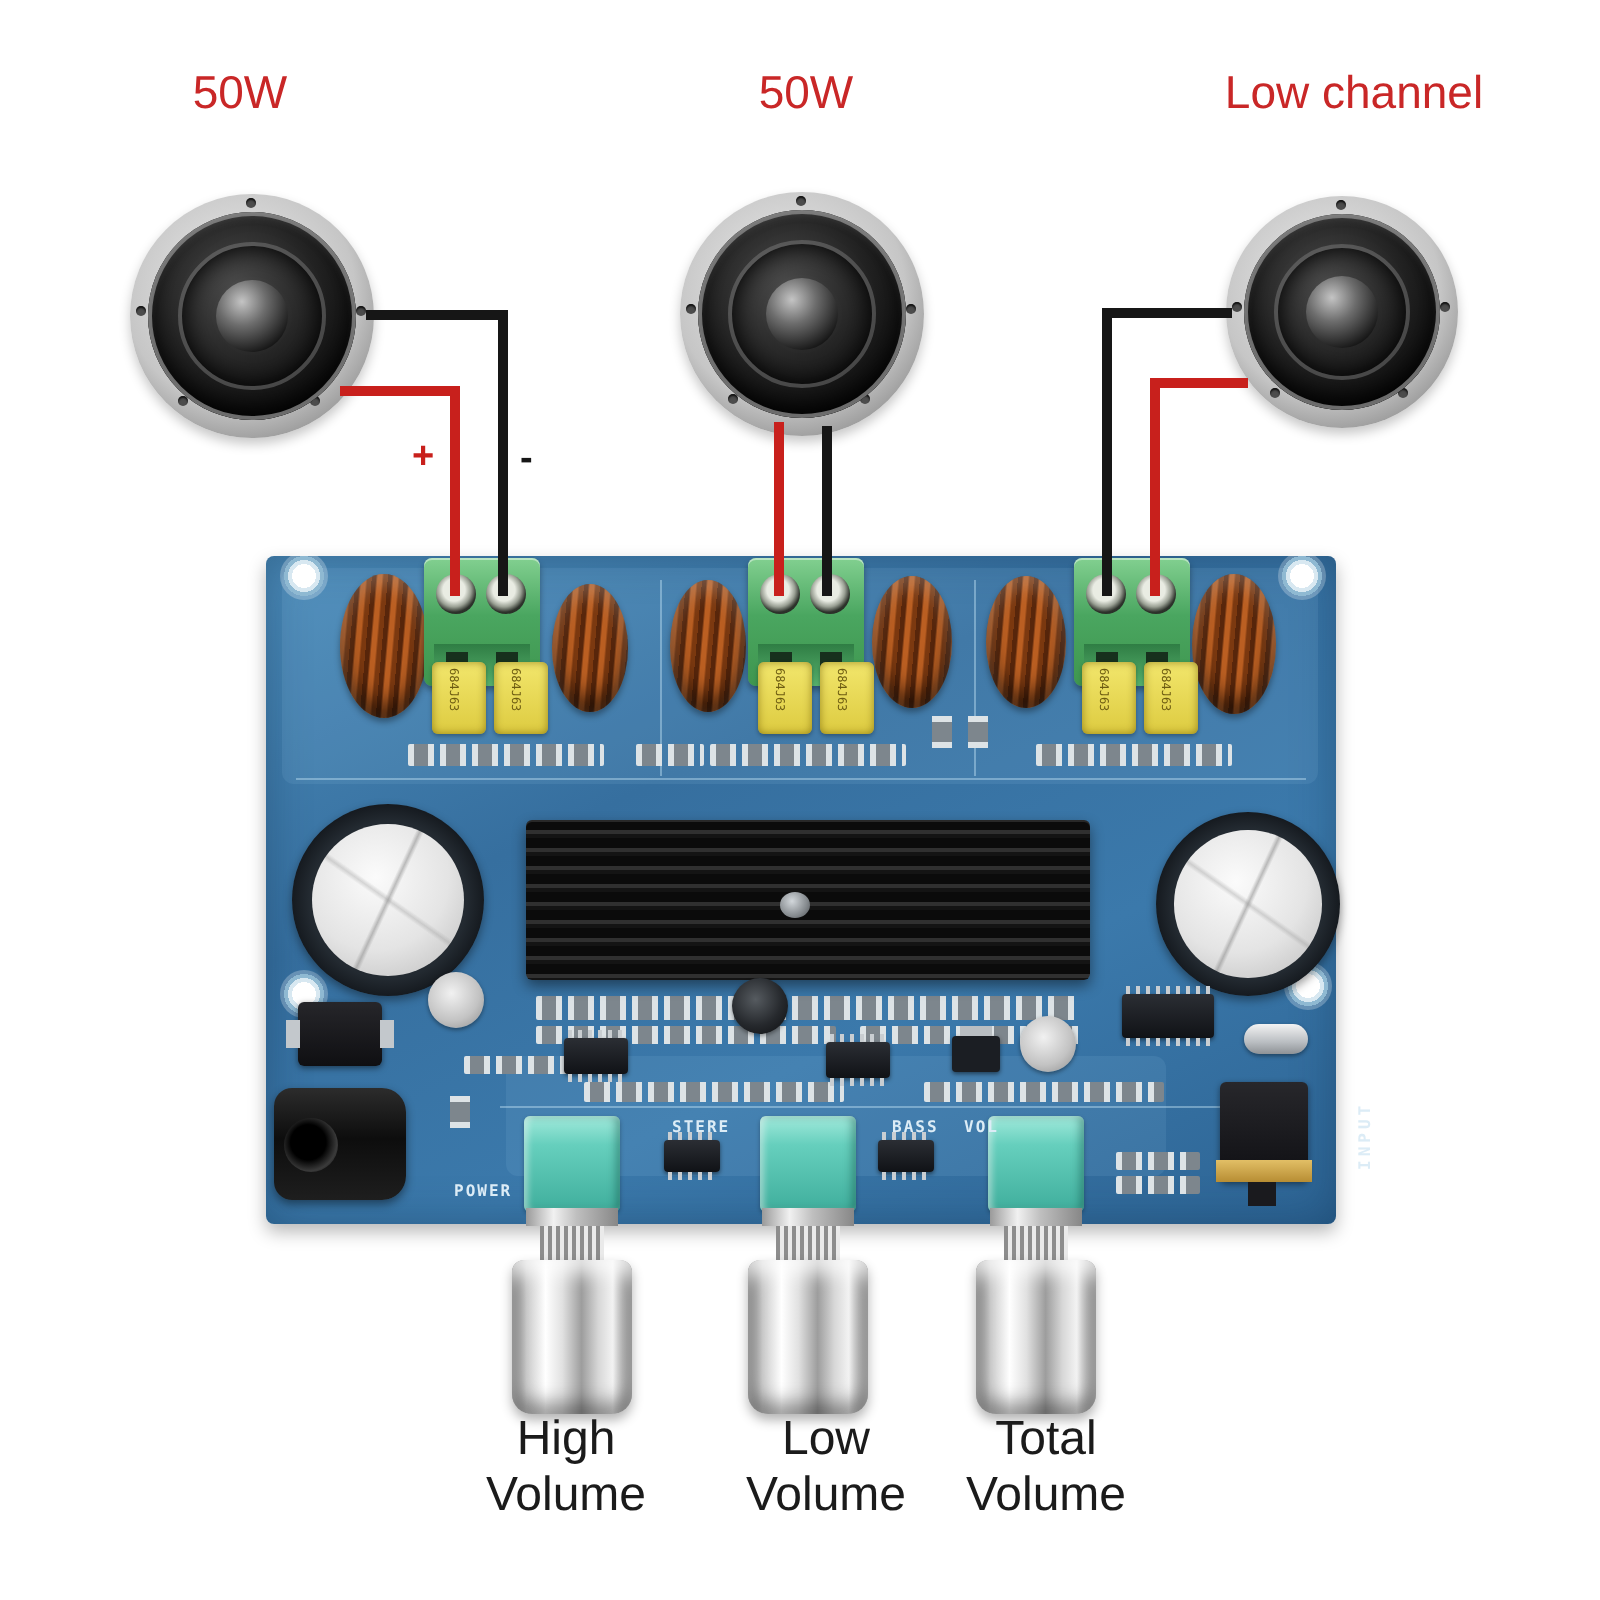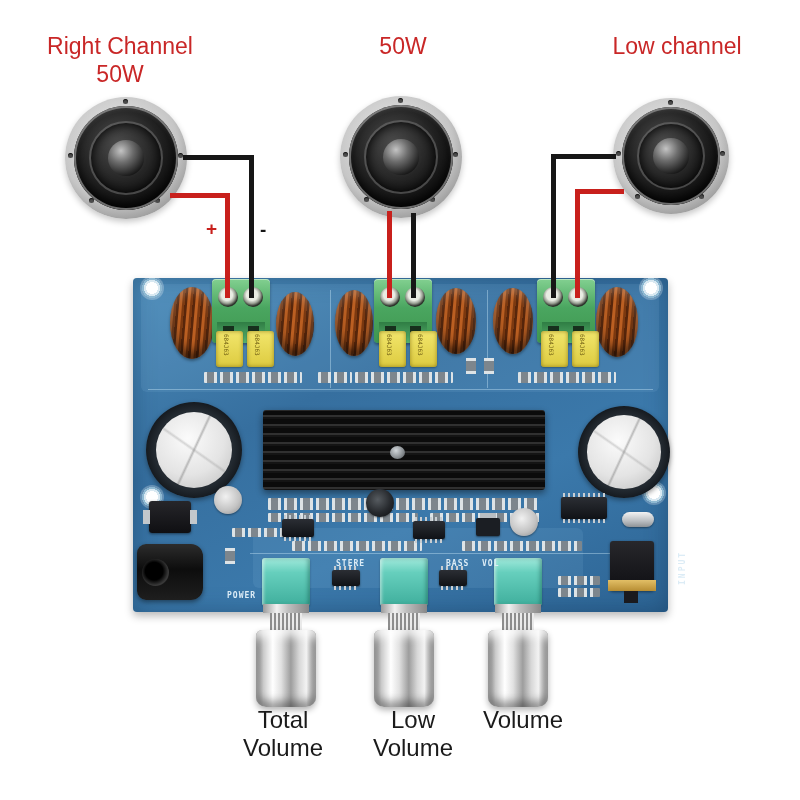--- a/index.html
+++ b/index.html
@@ -139,21 +139,20 @@
   .knob-body{width:60px;height:77px;border-radius:6px 6px 10px 10px;
     background:linear-gradient(90deg,#6e6e6e 0%,#cacaca 12%,#ffffff 28%,#e1e1e1 42%,#9d9d9d 58%,#d7d7d7 72%,#f3f3f3 84%,#747474 100%);
     box-shadow:inset 0 7px 9px rgba(255,255,255,.75), inset 0 -6px 9px rgba(0,0,0,.38), 0 3px 6px rgba(0,0,0,.3);}
 </style>
 </head>
 <body>
 
 <div class="canvas">
 
   <div class="ch-label" style="left:10px;top:32px;">
-    <div>Right Channel</div>
     <div>50W</div>
   </div>
   <div class="ch-label" style="left:293px;top:32px;">
     <div>50W</div>
   </div>
   <div class="ch-label" style="left:567px;top:32px;">
     <div>Low channel</div>
   </div>
 
   <div class="speaker" style="left:65px;top:97px;width:122px;height:122px;">
@@ -319,24 +318,25 @@
     <div class="knob-collar"></div>
     <div class="knob-body"></div>
   </div>
   <div class="knob" style="left:488px;">
     <div class="knob-nut"></div>
     <div class="knob-collar"></div>
     <div class="knob-body"></div>
   </div>
 
   <div class="vol-label" style="left:213px;top:706px;">
-    <div>Total</div>
+    <div>High</div>
     <div>Volume</div>
   </div>
   <div class="vol-label" style="left:343px;top:706px;">
     <div>Low</div>
     <div>Volume</div>
   </div>
   <div class="vol-label" style="left:453px;top:706px;">
+    <div>Total</div>
     <div>Volume</div>
   </div>
 
 </div>
 
 </body></html>

